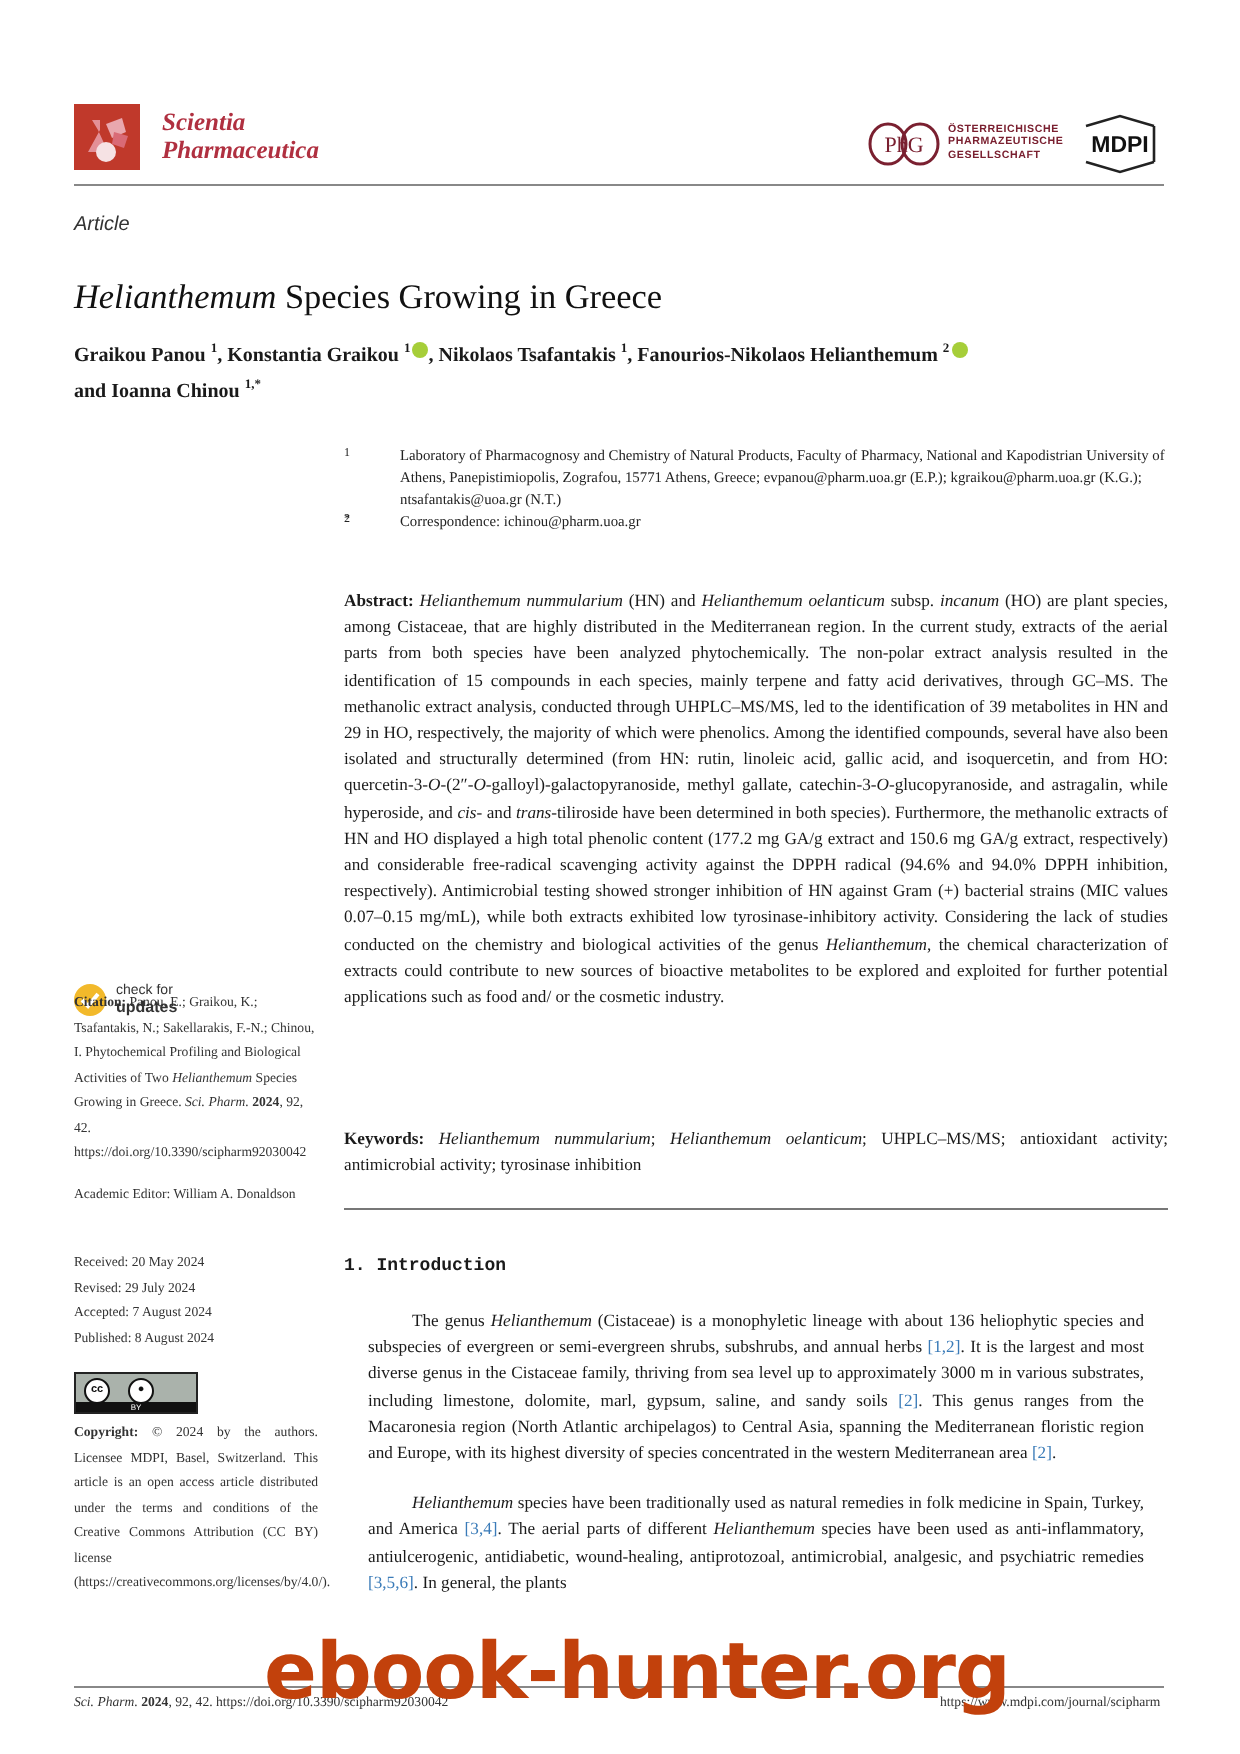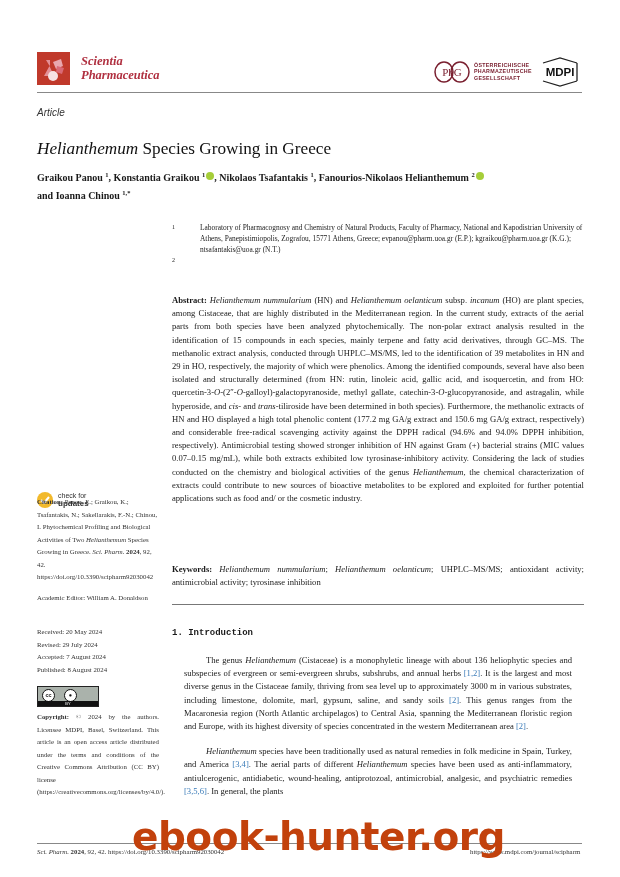--- a/index.html
+++ b/index.html
@@ -108,20 +108,21 @@
   <span>Graikou Panou</span> <sup>1</sup>,
   <span>Konstantia Graikou</span> <sup>1</sup><span class="orcid"></span>,
   <span>Nikolaos Tsafantakis</span> <sup>1</sup>,
   <span>Fanourios-Nikolaos Helianthemum</span> <sup>2</sup><span class="orcid"></span><br>
   and <span>Ioanna Chinou</span> <sup>1,*</sup>
 </div>
 
 <div class="abs affils">
   <div class="affil-row"><span class="affil-mark">1</span><span>Laboratory of Pharmacognosy and Chemistry of Natural Products, Faculty of Pharmacy, National and Kapodistrian University of Athens, Panepistimiopolis, Zografou, 15771 Athens, Greece; evpanou@pharm.uoa.gr (E.P.); kgraikou@pharm.uoa.gr (K.G.); ntsafantakis@uoa.gr (N.T.)</span></div>
   <div class="affil-row"><span class="affil-mark">2</span></div>
+  <div class="affil-row"><span class="affil-mark">*</span><span>Correspondence: ichinou@pharm.uoa.gr</span></div>
 </div>
 
 <div class="abs col abstract"><b>Abstract:</b> <i>Helianthemum nummularium</i><span> (HN) and </span><i>Helianthemum oelanticum</i><span> subsp. </span><i>incanum</i><span> (HO) are plant species, among Cistaceae, that are highly distributed in the Mediterranean region. In the current study, extracts of the aerial parts from both species have been analyzed phytochemically. The non-polar extract analysis resulted in the identification of 15 compounds in each species, mainly terpene and fatty acid derivatives, through GC–MS. The methanolic extract analysis, conducted through UHPLC–MS/MS, led to the identification of 39 metabolites in HN and 29 in HO, respectively, the majority of which were phenolics. Among the identified compounds, several have also been isolated and structurally determined (from HN: rutin, linoleic acid, gallic acid, and isoquercetin, and from HO: quercetin-3-</span><i>O</i><span>-(2″-</span><i>O</i><span>-galloyl)-galactopyranoside, methyl gallate, catechin-3-</span><i>O</i><span>-glucopyranoside, and astragalin, while hyperoside, and </span><i>cis-</i><span> and </span><i>trans</i><span>-tiliroside have been determined in both species). Furthermore, the methanolic extracts of HN and HO displayed a high total phenolic content (177.2 mg GA/g extract and 150.6 mg GA/g extract, respectively) and considerable free-radical scavenging activity against the DPPH radical (94.6% and 94.0% DPPH inhibition, respectively). Antimicrobial testing showed stronger inhibition of HN against Gram (+) bacterial strains (MIC values 0.07–0.15 mg/mL), while both extracts exhibited low tyrosinase-inhibitory activity. Considering the lack of studies conducted on the chemistry and biological activities of the genus </span><i>Helianthemum</i><span>, the chemical characterization of extracts could contribute to new sources of bioactive metabolites to be explored and exploited for further potential applications such as food and/ or the cosmetic industry.</span></div>
 
 <div class="abs col keywords"><b>Keywords:</b> <i>Helianthemum nummularium</i><span>; </span><i>Helianthemum oelanticum</i><span>; UHPLC–MS/MS; antioxidant activity; antimicrobial activity; tyrosinase inhibition</span></div>
 
 <div class="abs section-rule"></div>
 
 <div class="abs intro-heading">1. Introduction</div>
 <div class="abs col intro">

